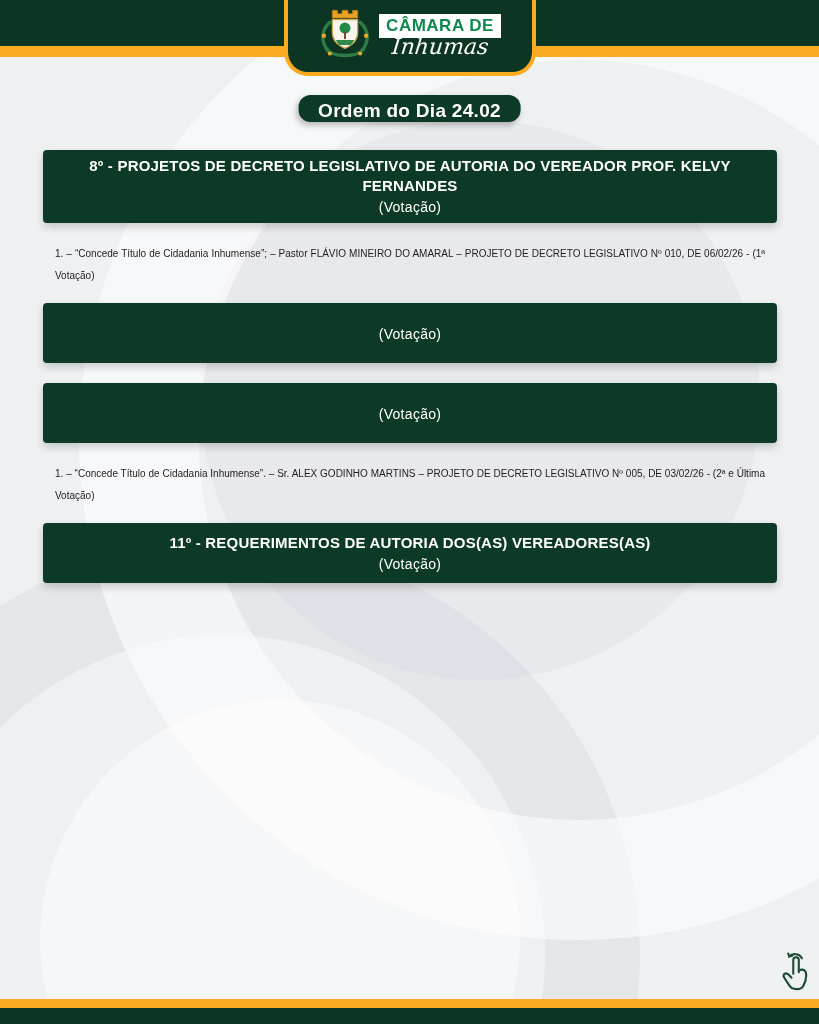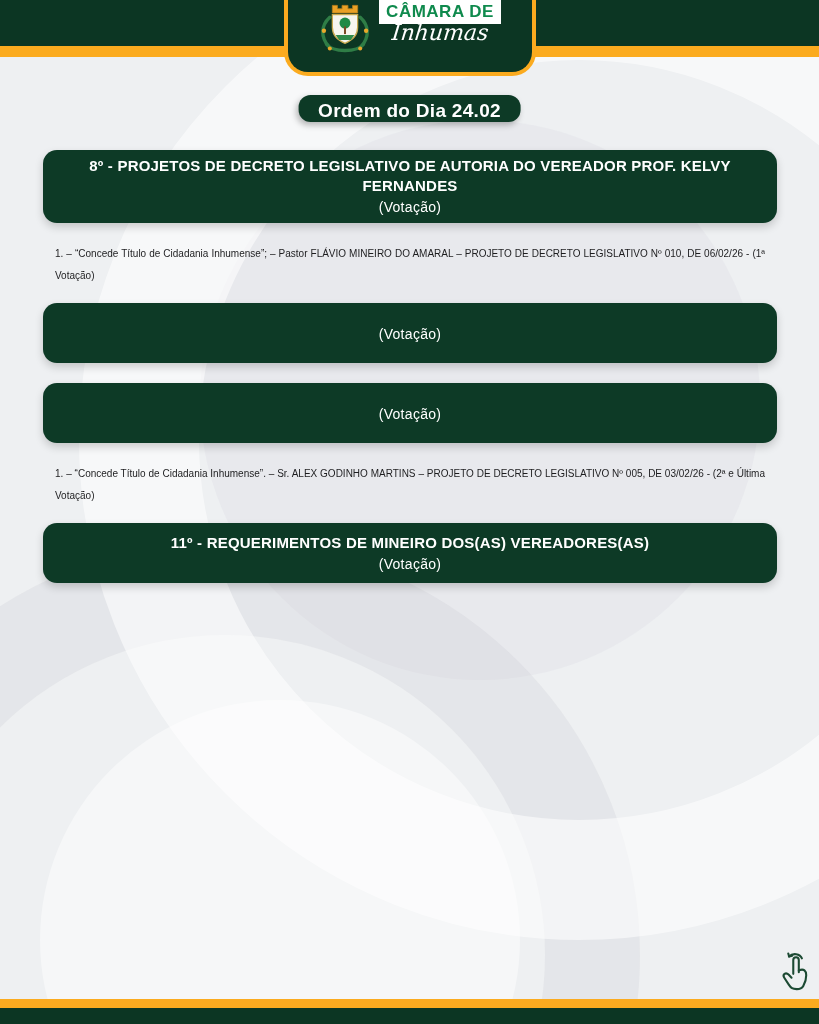--- a/index.html
+++ b/index.html
@@ -19,40 +19,40 @@
   .bg-blob2{position:absolute;left:40px;top:700px;width:480px;height:480px;border-radius:50%;
     background:rgba(255,255,255,.45);}
 
   
   .top-green{position:absolute;top:0;left:0;right:0;height:46px;background:#0c3623;z-index:2;}
   .top-yellow{position:absolute;top:46px;left:0;right:0;height:11px;background:#fbab1f;z-index:2;}
   .brand-tab{
     position:absolute;top:0;left:50%;transform:translateX(-50%);
     width:252px;height:76px;background:#0c3623;
     border:4px solid #fbab1f;border-top:none;border-radius:0 0 24px 24px;
-    box-sizing:border-box;display:flex;justify-content:center;gap:7px;z-index:3;
+    box-sizing:border-box;display:flex;align-items:center;justify-content:center;gap:7px;z-index:3;
   }
   .brand-text{display:flex;flex-direction:column;align-items:center;}
   .brand-top{background:#ffffff;color:#0f8a4d;font-weight:bold;font-size:17px;
     letter-spacing:.5px;padding:2px 7px;line-height:20px;}
   .brand-script{color:#ffffff;font-family:"DejaVu Serif",serif;font-style:italic;
     font-size:22px;line-height:24px;margin-top:-3px;transform:skewX(-6deg);}
 
   
   .badge{
     position:absolute;top:95px;left:50%;transform:translateX(-50%);
     background:#0d3a26;color:#fff;font-weight:bold;font-size:19px;letter-spacing:.3px;
     padding:5px 20px 0;border-radius:12px;box-shadow:-2px 3px 6px rgba(0,0,0,.28);z-index:2;
   }
 
   
   .content{position:absolute;top:150px;left:43px;right:42px;z-index:2;}
   .section{margin-bottom:10px;}
   .section-box{
-    background:#0d3a26;border-radius:14px;min-height:60px;box-sizing:border-box;
+    background:#0d3a26;border-radius:4px;min-height:60px;box-sizing:border-box;
     display:flex;flex-direction:column;justify-content:center;
     padding:6px 28px;text-align:center;color:#fff;
     box-shadow:0 4px 8px rgba(0,0,0,.18);margin-bottom:20px;
   }
   .section-title{font-weight:bold;font-size:15px;line-height:20px;letter-spacing:.2px;}
   .section-vote{font-weight:normal;font-size:14px;line-height:19px;margin-top:2px;letter-spacing:.3px;}
   .item{
     font-size:10px;line-height:22px;color:#1d1d1f;text-align:justify;
     margin:0 12px 16px 12px;
   }
@@ -119,21 +119,21 @@
 
     <section class="section">
       <div class="section-box">
         <div class="section-vote">(Votação)</div>
       </div>
       <p class="item">1. – “Concede Título de Cidadania Inhumense”. – Sr. ALEX GODINHO MARTINS – PROJETO DE DECRETO LEGISLATIVO Nº 005, DE 03/02/26 - (2ª e Última Votação)</p>
     </section>
 
     <section class="section">
       <div class="section-box">
-        <div class="section-title">11º - REQUERIMENTOS DE MINEIRO DOS(AS) VEREADORES(AS)</div>
+        <div class="section-title">11º - REQUERIMENTOS DE AUTORIA DOS(AS) VEREADORES(AS)</div>
         <div class="section-vote">(Votação)</div>
       </div>
     </section>
 
   </main>
 
   <div class="swipe">
     <svg viewBox="0 0 44 52" width="38" height="46" aria-hidden="true">
       <g fill="none" stroke="#1c4a33" stroke-width="2.4" stroke-linecap="round" stroke-linejoin="round">
         <path d="M20 27 V11 a3.2 3.2 0 0 1 6.4 0 V25"></path>

